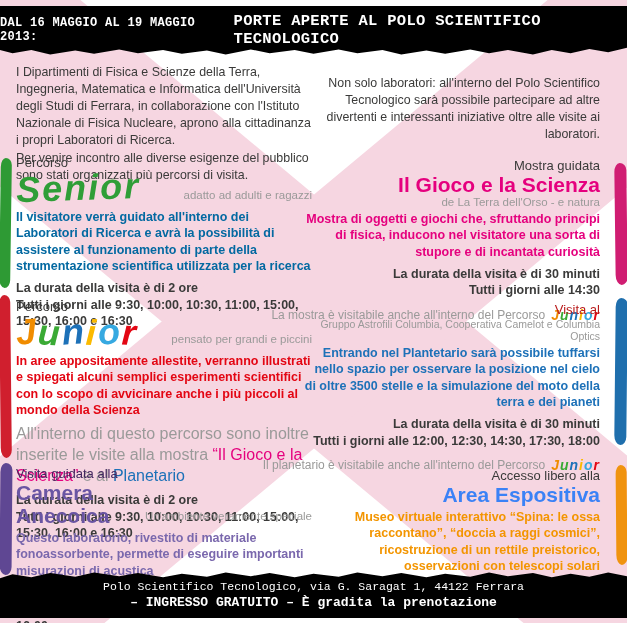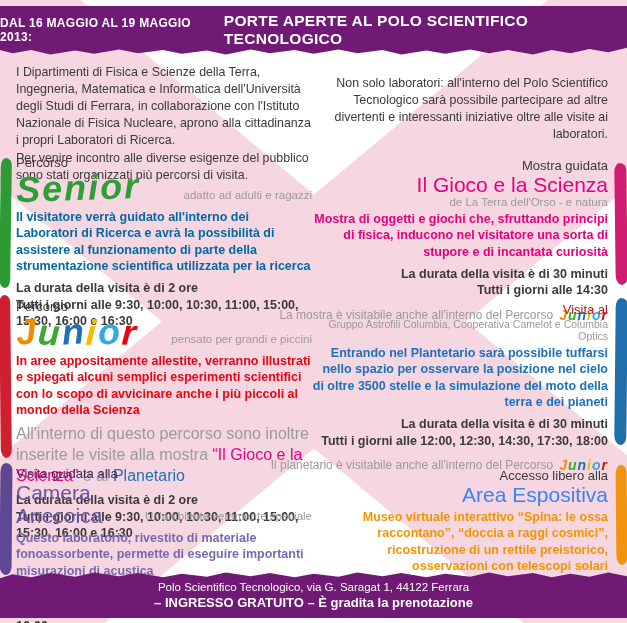--- a/index.html
+++ b/index.html
@@ -7,22 +7,22 @@
     position:relative;width:627px;height:623px;overflow:hidden;
     background:#ffffff;font-family:"Liberation Sans",sans-serif;color:#3a3a39;
   }
   
   .band{position:absolute;left:50%;top:50%;width:980px;height:195px;
     margin-left:-490px;margin-top:-88px;background:#f6d6e1;z-index:1;}
   .band1{transform:rotate(39.8deg);}
   .band2{transform:rotate(-39.8deg);}
 
   
-  .banner{position:absolute;left:0;right:0;background:#701a75;color:#fff;z-index:6;
-    display:flex;flex-direction:column;align-items:center;justify-content:center;}
+  .banner{position:absolute;left:0;right:0;background:#000000;color:#fff;z-index:6;
+    display:flex;flex-direction:column;align-items:center;justify-content:center;font-family:Liberation Mono, monospace;}
   .banner.top{top:6px;height:47px;flex-direction:row;gap:10px;padding-bottom:8px;
     clip-path:polygon(0 0,100% 0,100% 76%,97% 84%,94% 78%,91% 86%,88% 80%,85% 88%,81% 80%,78% 86%,75% 79%,71% 87%,68% 81%,64% 88%,61% 80%,57% 86%,54% 79%,50% 87%,47% 80%,43% 86%,40% 79%,36% 88%,33% 81%,29% 87%,26% 80%,22% 86%,19% 79%,15% 87%,12% 81%,8% 88%,5% 80%,2% 86%,0 80%);}
   .banner.bottom{bottom:5px;height:44px;padding-top:7px;line-height:1.3;
     clip-path:polygon(0 22%,2% 14%,5% 20%,8% 12%,12% 19%,15% 11%,19% 18%,22% 12%,26% 20%,29% 13%,33% 19%,36% 11%,40% 18%,43% 12%,47% 20%,50% 13%,54% 19%,57% 11%,61% 18%,64% 12%,68% 20%,71% 13%,75% 19%,78% 11%,81% 18%,85% 12%,88% 20%,91% 13%,94% 19%,97% 11%,100% 18%,100% 100%,0 100%);text-align:right;}
   .hdate{font-size:12px;font-weight:700;letter-spacing:.3px;}
   .htitle{font-size:15.5px;font-weight:700;letter-spacing:.3px;}
   .faddr{font-size:11.5px;}
   .fadm{font-size:13px;font-weight:700;}
 
   
@@ -30,40 +30,40 @@
   .st-green  {left:0;top:158px;width:11px;height:130px;background:#2e9a34;transform:rotate(.8deg);}
   .st-red    {left:0;top:295px;width:11px;height:163px;background:#d01f2e;transform:rotate(-.6deg);}
   .st-purple {left:0;top:463px;width:12px;height:112px;background:#5f4793;transform:rotate(.5deg);}
   .st-magenta{right:0;top:163px;width:12px;height:122px;background:#d01d72;transform:rotate(-.7deg);}
   .st-blue   {right:0;top:298px;width:12px;height:147px;background:#1f6fad;transform:rotate(.6deg);}
   .st-orange {right:0;top:465px;width:11px;height:100px;background:#f0930f;transform:rotate(-.5deg);}
 
   
   .sec{position:absolute;z-index:3;}
   .left-col{left:16px;width:296px;text-align:left;}
-  .right-col{right:19px;width:300px;text-align:right;}
+  .right-col{right:27px;width:300px;text-align:right;}
 
   .intro{font-size:12.4px;line-height:1.38;white-space:pre-line;color:#3a3a39;}
 
   .kicker{font-size:13px;color:#3a3a39;margin-bottom:0;}
   .kicker.purple{color:#42265e;}
   .kicker.navy{color:#b91c1c;}
 
   .title-row{display:flex;align-items:flex-end;gap:8px;}
   .marker{font-style:italic;font-weight:700;letter-spacing:2px;}
   .senior-title{font-size:36px;line-height:1;color:#2f9e37;transform:rotate(-2deg);display:inline-block;}
   .junior-title{font-size:36px;line-height:1;display:inline-block;}
   .junior-title span{display:inline-block;}
   .junior-title span:nth-child(odd){transform:rotate(-4deg);}
   .junior-title span:nth-child(even){transform:rotate(3deg) translateY(1px);}
   .junior-inline{font-size:14px;letter-spacing:1px;white-space:nowrap;}
 
   .tagline{font-size:11.5px;color:#9a9a99;margin-left:auto;padding-bottom:5px;white-space:nowrap;}
 
-  .big-title{font-size:21px;font-weight:400;line-height:1.1;}
+  .big-title{font-size:21px;font-weight:700;line-height:1.1;}
   .t-magenta{color:#e5007e;}.t-blue{color:#1d71b8;}.t-purple{color:#6a55a3;}.t-orange{color:#3b82f6;}
 
   .desc{margin:3px 0 0 0;font-size:12.5px;line-height:1.3;font-weight:700;}
   .desc.green{color:#0369a1;}
   .desc.red{color:#e30613;}
   .desc.magenta{color:#e5007e;}
   .desc.blue{color:#1d71b8;}
   .desc.lavender{color:#7a68ad;}
   .desc.orange{color:#f39500;}
 

